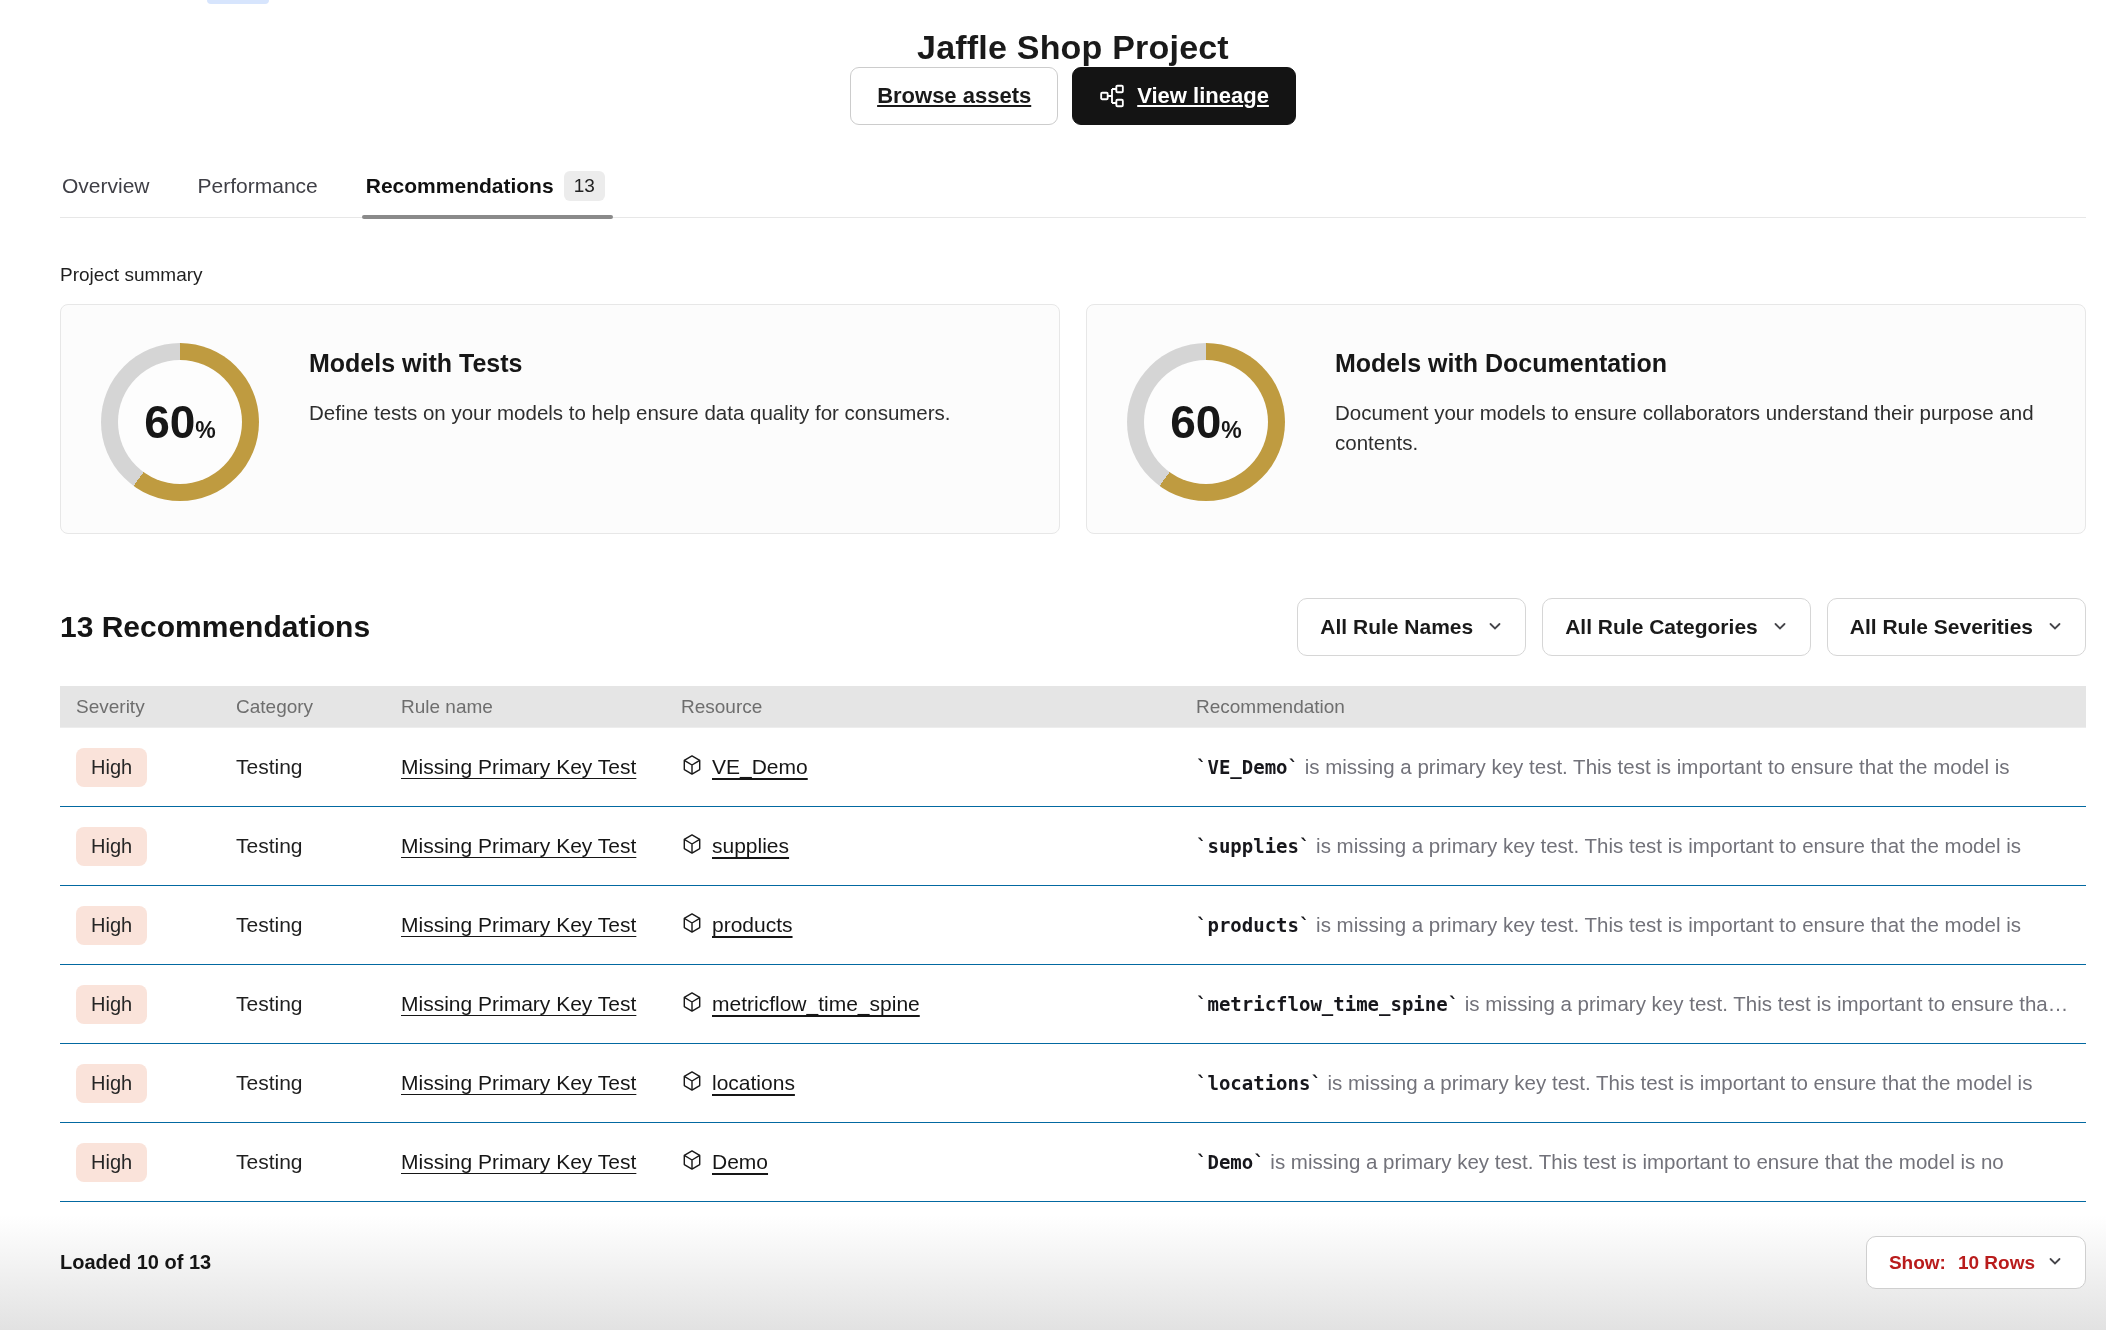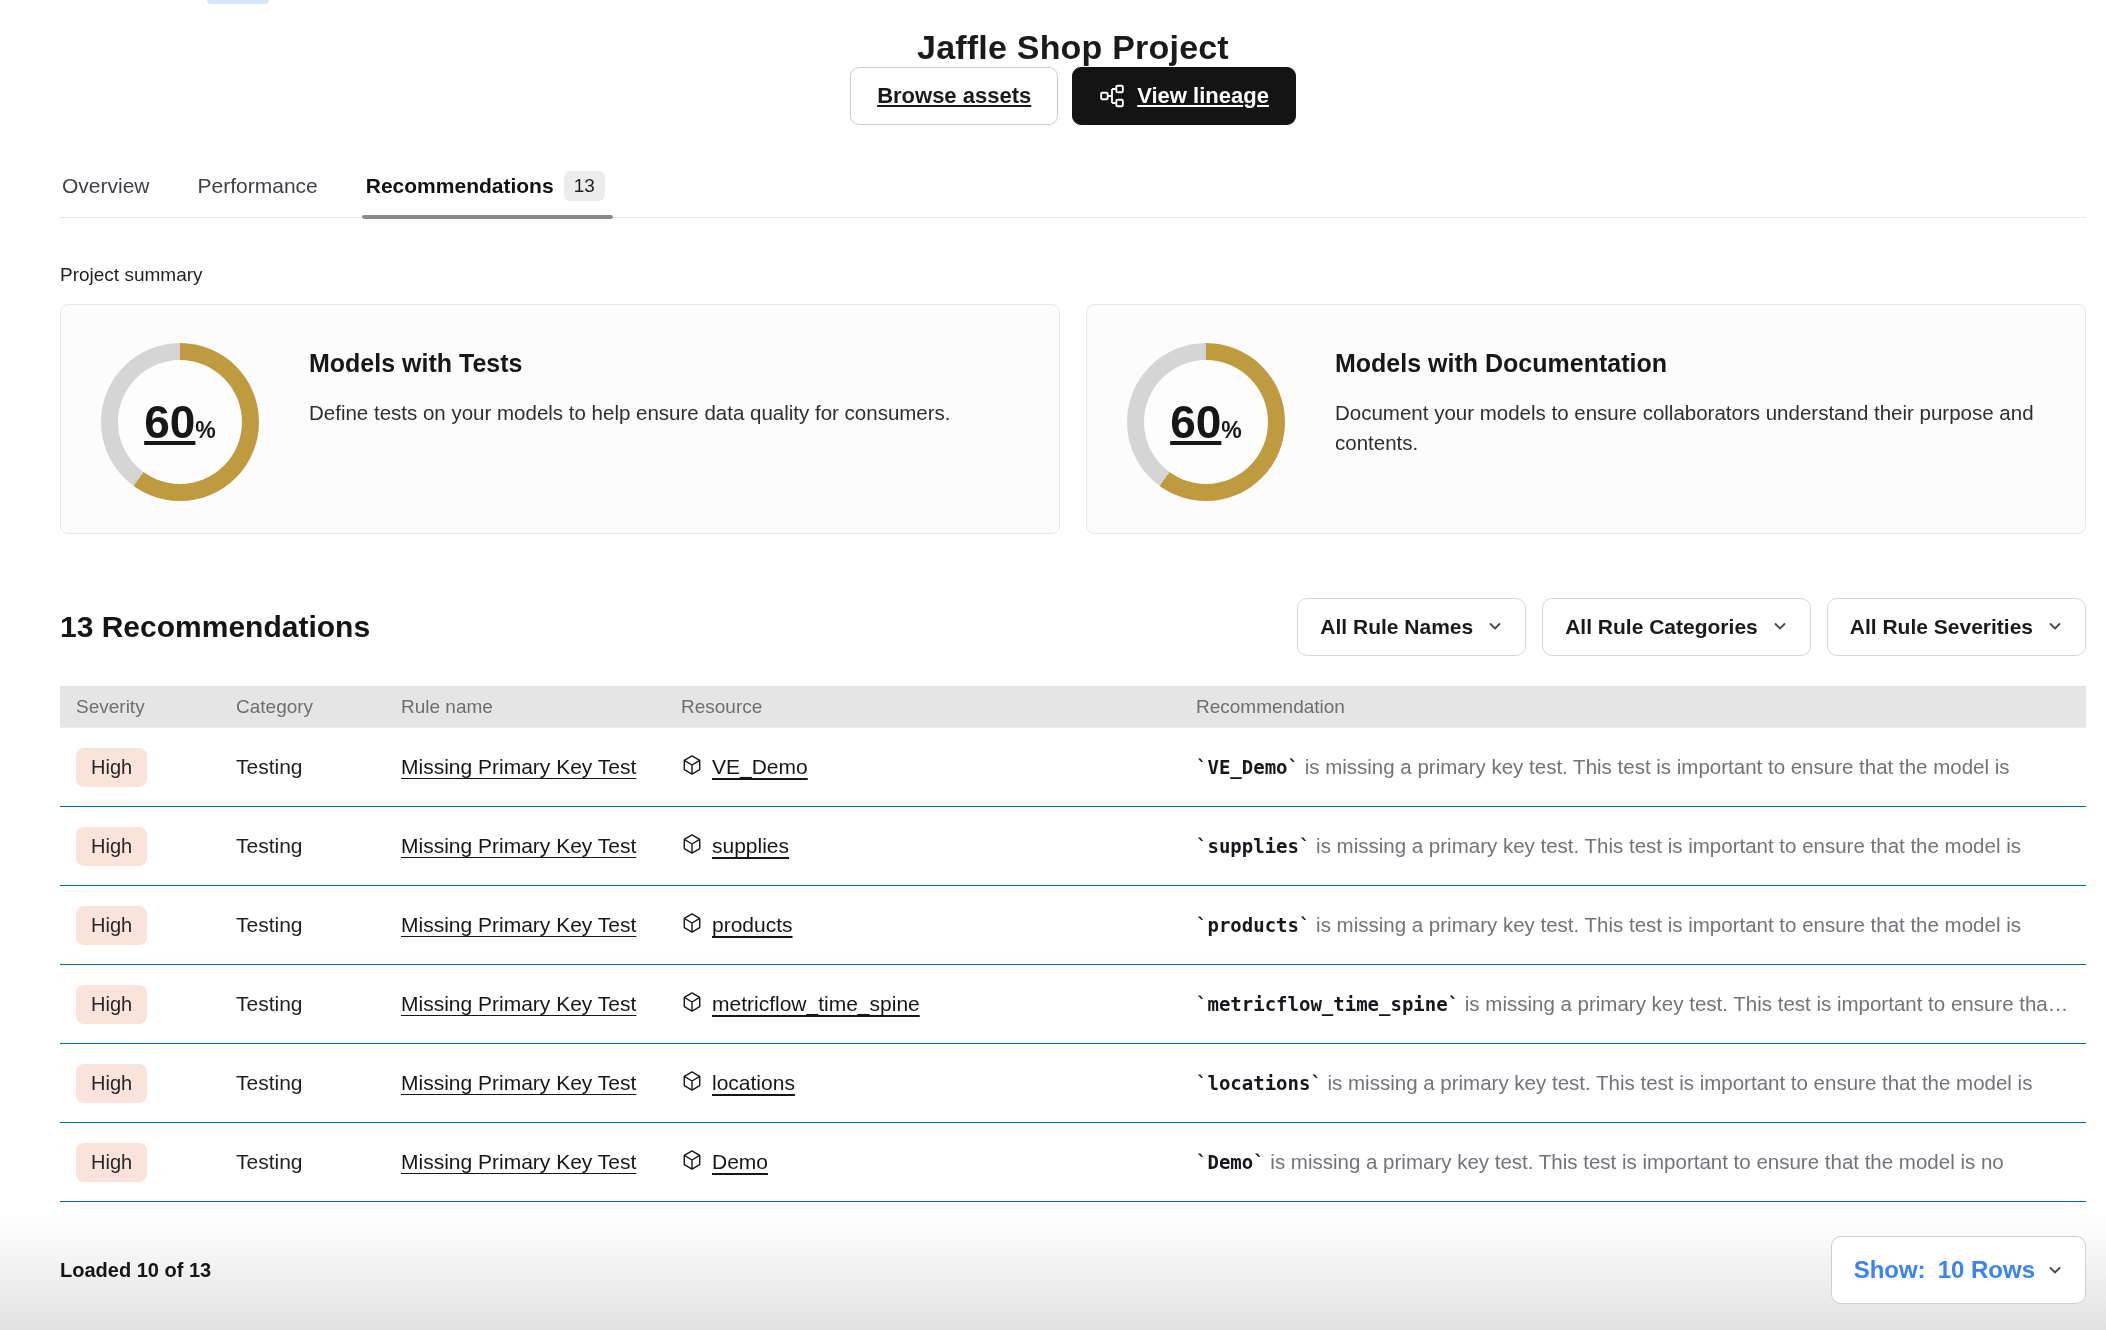--- a/index.html
+++ b/index.html
@@ -37,21 +37,21 @@
 
   
   .section-label { margin-top:46px; font-size:19px; color:#1f1f1f; }
   .cards { display:grid; grid-template-columns:1fr 1fr; gap:26px; margin-top:18px; }
   .card { background:#fcfcfc; border:1px solid #e7e7e7; border-radius:8px;
     height:230px; padding:34px 40px; display:flex; gap:50px; }
   .donut { width:158px; height:158px; border-radius:50%; position:relative;
     flex-shrink:0; margin-top:4px; }
   .donut-hole { position:absolute; inset:17px; border-radius:50%; background:#fdfdfd;
     display:flex; align-items:baseline; justify-content:center; }
-  .donut-hole .num { font-size:46px; font-weight:700; line-height:124px; color:#171717;text-decoration:underline; }
+  .donut-hole .num { font-size:46px; font-weight:700; line-height:124px; color:#171717; }
   .donut-hole .sign { font-size:23px; font-weight:700; color:#171717; }
   .card-text { padding-top:10px; }
   .card-title { font-size:25px; font-weight:700; color:#171717; }
   .card-desc { margin-top:20px; font-size:20.5px; line-height:1.45; color:#2e2e2e; max-width:760px; }
 
   
   .rec-head { margin-top:64px; display:flex; justify-content:space-between; align-items:center; }
   .rec-title { font-size:30px; font-weight:700; color:#151515; }
   .filters { display:flex; gap:16px; }
   .filter-btn { display:inline-flex; align-items:center; gap:14px; height:58px;
@@ -76,23 +76,23 @@
   .res-cell svg { flex-shrink:0; }
   .rec-cell { white-space:nowrap; overflow:hidden; text-overflow:ellipsis;
     padding-right:16px; color:#72727a; font-size:20.5px; }
   .rec-cell code { font-family:"DejaVu Sans Mono", monospace; font-weight:700;
     font-size:19px; color:#17171c; }
 
   
   .tfoot { display:flex; justify-content:space-between; align-items:center;
     margin-top:34px; position:relative; z-index:2; }
   .loaded { font-size:20px; font-weight:700; color:#151515; }
-  .show-btn { display:inline-flex; align-items:center; gap:12px; height:68px;
+  .show-btn { display:inline-flex; align-items:center; gap:12px; height:53px;
     background:#fff; border:1px solid #cfcfcf; border-radius:10px; padding:0 22px;
-    font-size:24px; font-weight:600; color:#3b82f6; cursor:pointer;
+    font-size:19px; font-weight:600; color:#b91c1c; cursor:pointer;
     font-family:"Liberation Sans", sans-serif; }
   .bottom-fade { position:absolute; left:0; right:0; bottom:0; height:115px;
     background:linear-gradient(180deg, rgba(233,233,233,0) 0%, #e2e2e2 100%);
     pointer-events:none; z-index:1; }
 </style>
 </head>
 <body>
 
 <div class="top-sliver"></div>
 

